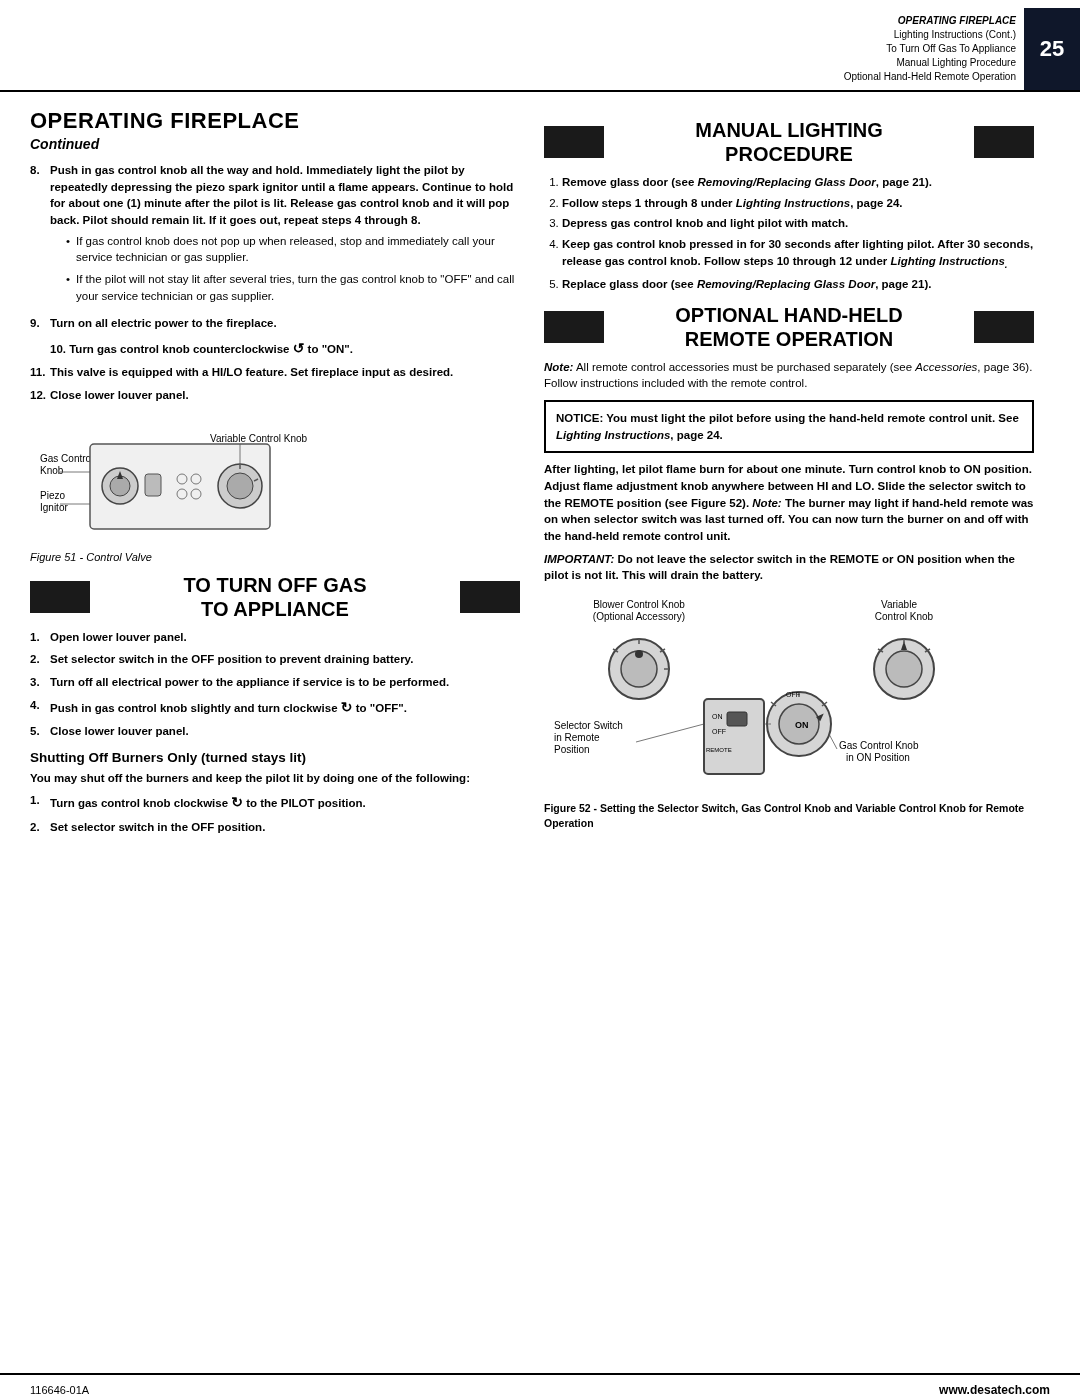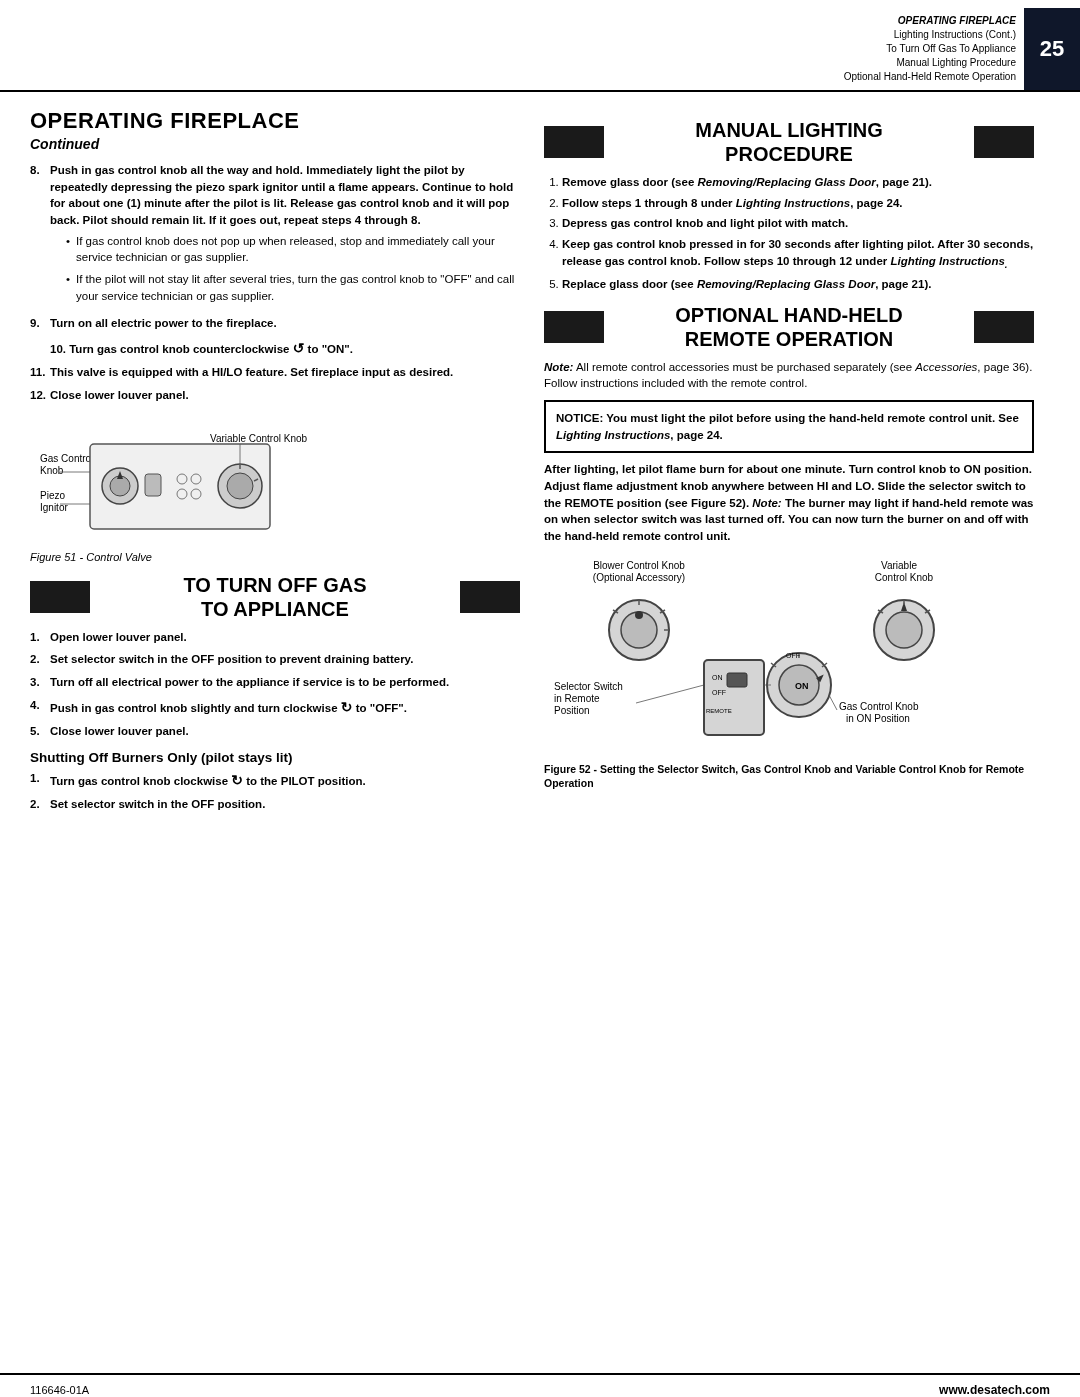--- a/index.html
+++ b/index.html
@@ -339,21 +339,24 @@
             <span style="font-size:14px;">↻</span>
             <span>to "OFF".</span></b>
           </span>
         </li>
         <li>
           <span class="num">5.</span>
           <span class="text"><b>Close lower louver panel.</b></span>
         </li>
       </ul>
 
-      <div class="subsection-title">Shutting Off Burners Only (pilot stays lit)</div>
+      <div class="subsection-title">Shutting Off Burners Only (turned stays lit)</div>
+      <div class="para">
+        <b>You may shut off the burners and keep the pilot lit by doing one of the following:</b>
+      </div>
       <ul class="num-list">
         <li>
           <span class="num">1.</span>
           <span class="text">
             <b><span>Turn gas control knob clockwise</span>
             <span style="font-size:14px;">↻</span>
             <span>to the PILOT position.</span></b>
           </span>
         </li>
         <li>
@@ -406,20 +409,23 @@
       </div>
 
       <div class="notice-box">
         <b>NOTICE: You must light the pilot before using the hand-held remote control unit. See <i>Lighting Instructions</i>, page 24.</b>
       </div>
 
       <div class="para">
         <b>After lighting, let pilot flame burn for about one minute. Turn control knob to ON position. Adjust flame adjustment knob anywhere between HI and LO. Slide the selector switch to the REMOTE position (see Figure 52). <i>Note:</i> The burner may light if hand-held remote was on when selector switch was last turned off. You can now turn the burner on and off with the hand-held remote control unit.</b>
       </div>
 
+      <div class="important-para">
+        <b><i>IMPORTANT:</i> Do not leave the selector switch in the REMOTE or ON position when the pilot is not lit. This will drain the battery.</b>
+      </div>
 
       <div class="fig52-area">
         <svg width="440" height="200">
 
           <text x="95" y="14" font-size="10" text-anchor="middle">Blower Control Knob</text>
           <text x="95" y="26" font-size="10" text-anchor="middle">(Optional Accessory)</text>
 
           <circle cx="95" cy="75" r="30" fill="#d5d5d5" stroke="#444" stroke-width="2"></circle>
           <circle cx="95" cy="75" r="18" fill="#bbb" stroke="#444" stroke-width="1.5"></circle>
           <circle cx="95" cy="60" r="4" fill="#333"></circle>

